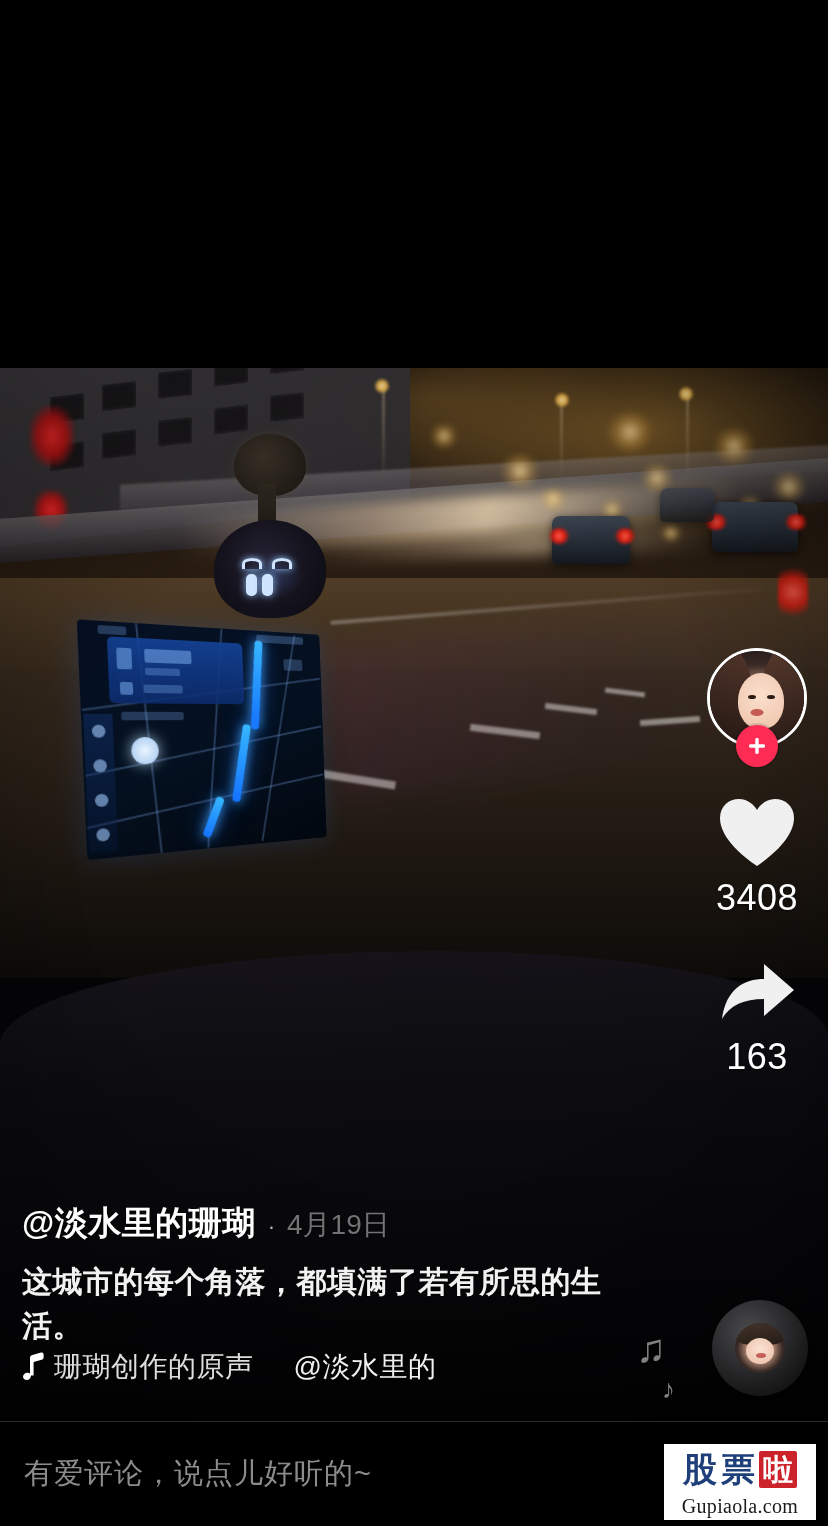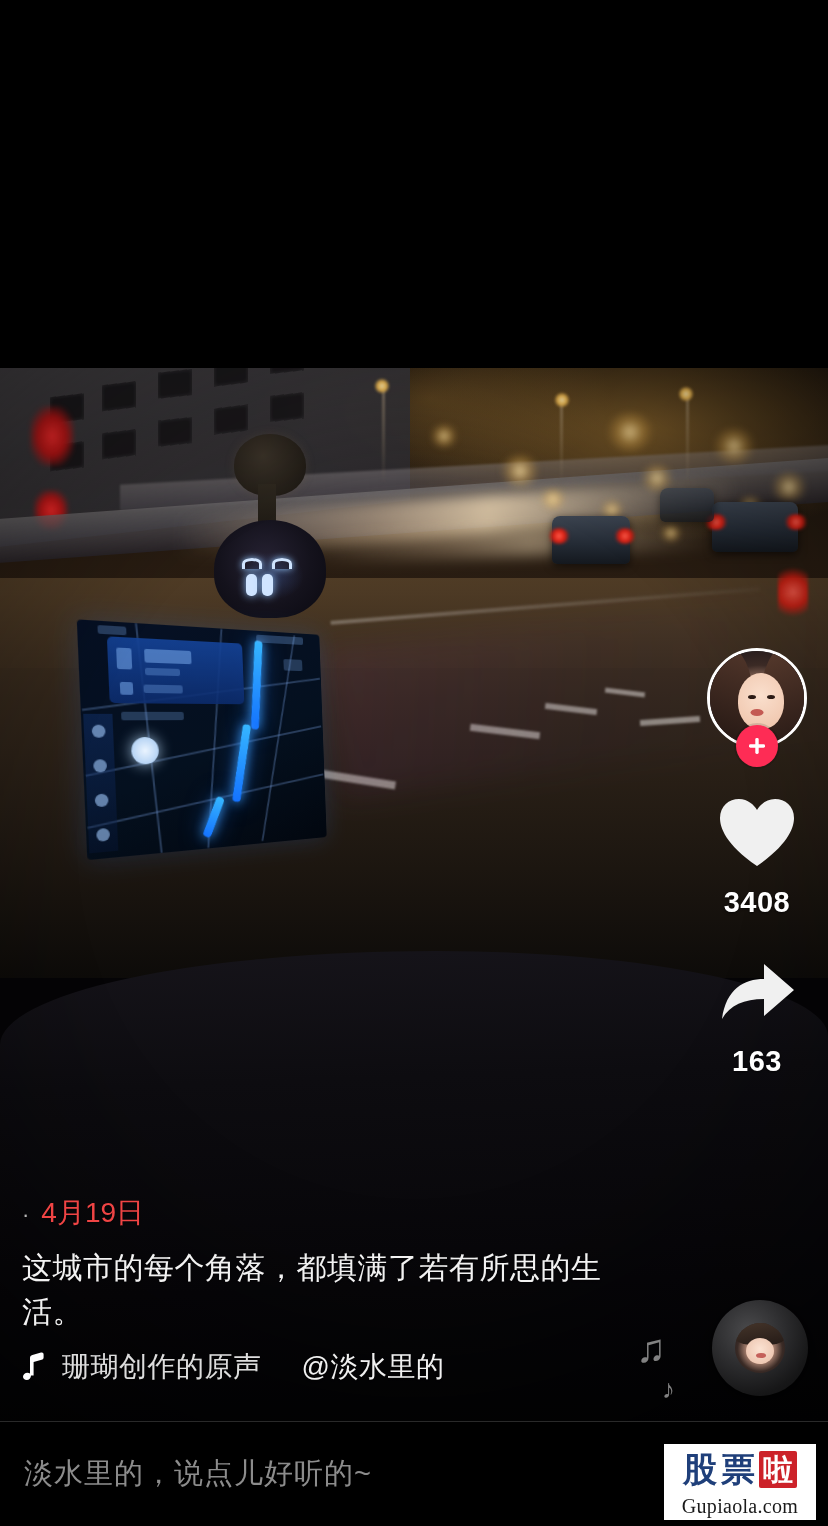--- a/index.html
+++ b/index.html
@@ -214,21 +214,21 @@
     position:absolute; left:50%; bottom:-19px; transform:translateX(-50%);
     width:42px; height:42px; border-radius:50%;
     background:#fe2c55; display:flex; align-items:center; justify-content:center;
     box-shadow:0 0 0 2px rgba(0,0,0,.12);
   }
   .follow-btn svg { display:block; }
 
   .act { display:flex; flex-direction:column; align-items:center; margin-bottom:34px; }
   .act .glyph { width:86px; height:78px; display:flex; align-items:center; justify-content:center; }
   .act .count {
-    color:#fff; font-size:29px; font-weight:700; margin-top:14px;
+    color:#fff; font-size:36px; font-weight:400; margin-top:5px;
     text-shadow:0 1px 3px rgba(0,0,0,.65); letter-spacing:.5px;
   }
 
   
   .disc-wrap { position:absolute; right:20px; top:1300px; width:96px; height:96px; }
   .disc {
     width:96px; height:96px; border-radius:50%;
     background:radial-gradient(circle at 38% 32%, #4a4a4c 0%, #2d2d2f 40%, #171718 72%, #0c0c0d 100%);
     overflow:hidden; position:relative;
     box-shadow:0 2px 10px rgba(0,0,0,.7);
@@ -266,27 +266,27 @@
     display:flex; align-items:center; justify-content:center;
   }
   .loc-text { color:#fff; font-size:28px; font-weight:600; letter-spacing:1px; }
 
   .author-row { display:flex; align-items:baseline; gap:12px; margin-bottom:14px; }
   .author {
     color:#fff; font-size:33px; font-weight:700; letter-spacing:.5px;
     text-shadow:0 1px 3px rgba(0,0,0,.6);
   }
   .dotsep { color:#b8b8b8; font-size:22px; }
-  .date { color:#ef4444; font-size:28px; text-shadow:0 1px 3px rgba(0,0,0,.6); }
+  .date { color:#737373; font-size:28px; text-shadow:0 1px 3px rgba(0,0,0,.6); }
 
   .caption {
     color:#f2f2f2; font-size:30px; line-height:1.46; letter-spacing:.5px;
-    text-shadow:0 1px 3px rgba(0,0,0,.6); max-width:600px; margin-bottom:14px;
-  }
-  .music-row { display:flex; align-items:center; gap:14px; overflow:hidden; width:440px; }
+    text-shadow:0 1px 3px rgba(0,0,0,.6); max-width:600px; font-weight:bold;
+  }
+  .music-row { display:flex; align-items:center; gap:6px; overflow:hidden; width:440px; }
   .music-note-icon { flex:0 0 auto; width:26px; display:flex; align-items:center; }
   .music-text {
     color:#f0f0f0; font-size:28px; white-space:nowrap; letter-spacing:.5px;
     text-shadow:0 1px 3px rgba(0,0,0,.6);
   }
   .music-text .clip1 { opacity:.92; }
   .music-text .gap { display:inline-block; width:40px; }
 
   
   .divider { position:absolute; left:0; top:1421px; width:828px; height:1px; background:rgba(255,255,255,.16); }
@@ -477,41 +477,42 @@
         <div class="df"></div>
         <div class="dl"></div>
       </div>
     </div>
   </div>
 
   <div class="info">
 
 
     <div class="author-row">
+      <span class="author">@淡水里的珊瑚</span>
       <span class="dotsep">·</span>
       <span class="date">4月19日</span>
     </div>
 
     <div class="caption">这城市的每个角落，都填满了若有所思的生活。</div>
 
     <div class="music-row">
       <span class="music-note-icon">
         <svg width="24" height="30" viewBox="0 0 24 30">
           <path d="M9 23.5 C9 26 7 28 4.8 28 C2.6 28 1 26.6 1 24.8 C1 22.6 3 20.8 5.4 20.8 C6.5 20.8 7.4 21.1 8 21.5 L8 6 C8 4.6 8.8 3.6 10.4 3.1 L19 0.6 C20.6 0.1 21.6 0.9 21.6 2.4 L21.6 5.4 C21.6 6.6 20.9 7.3 19.6 7.7 L11.6 10.1 L11.6 23.5 Z" fill="#fff"></path>
         </svg>
       </span>
       <span class="music-text">
         <span class="clip1">珊瑚创作的原声</span><span class="gap"></span><span>@淡水里的</span>
       </span>
     </div>
   </div>
 
   <div class="divider"></div>
   <div class="combar">
-    <span class="com-placeholder">淡水里的，说点儿好听的~</span>
+    <span class="com-placeholder">有爱评论，说点儿好听的~</span>
     <span class="at-icon">
       <svg width="52" height="52" viewBox="0 0 52 52">
         <circle cx="26" cy="26" r="23" fill="none" stroke="#8a8a8a" stroke-width="3.4"></circle>
         <circle cx="26" cy="26" r="8.5" fill="none" stroke="#8a8a8a" stroke-width="3.4"></circle>
         <path d="M34.5 26 L34.5 31 C34.5 34.5 38.5 35 39.5 31.5" fill="none" stroke="#8a8a8a" stroke-width="3.4" stroke-linecap="round"></path>
       </svg>
     </span>
     <div class="watermark">
       <div class="wm-top">
         <div class="wm-cjk">

